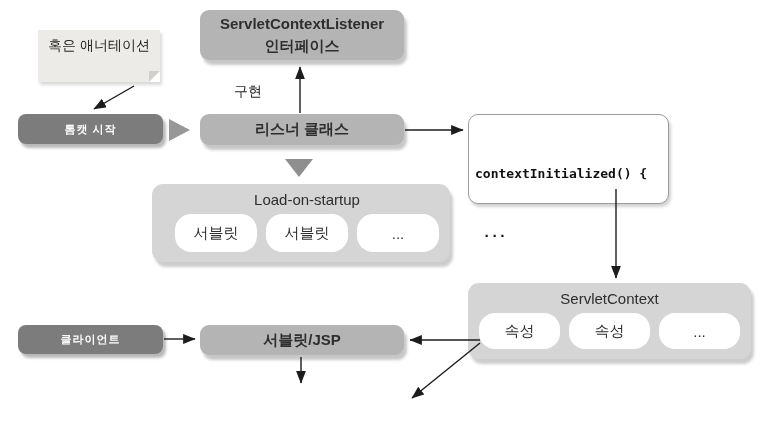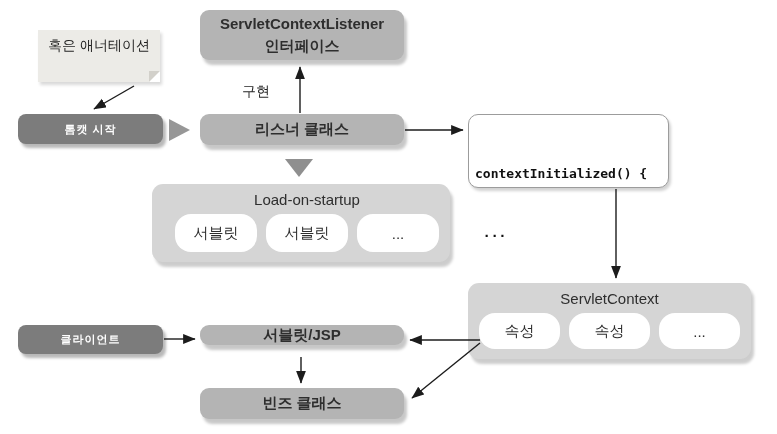--- a/index.html
+++ b/index.html
@@ -60,27 +60,27 @@
 
   <div class="abs note" style="left:38px; top:30px; width:122px; height:52px;">
     <div>혹은 애너테이션</div>
   </div>
 
   <div class="abs mid center" style="left:200px; top:10px; width:204px; height:50px; flex-direction:column; line-height:1.45;">
     <div>ServletContextListener</div>
     <div>인터페이스</div>
   </div>
 
-  <div class="abs lbl" style="left:242px; top:83px;">구현</div>
+  <div class="abs lbl" style="left:234px; top:83px;">구현</div>
 
   <div class="abs dark center" style="left:18px; top:114px; width:145px; height:30px;">톰캣 시작</div>
 
   <div class="abs mid center" style="left:200px; top:114px; width:204px; height:31px;">리스너 클래스</div>
 
-  <div class="abs code" style="left:468px; top:114px; width:201px; height:74px;padding-left:6px;">
+  <div class="abs code" style="left:468px; top:114px; width:201px; height:90px;padding-left:6px;">
     <div>contextInitialized() {</div>
     <div> ...</div>
     <div>}</div>
   </div>
 
   <div class="abs grp" style="left:152px; top:184px; width:298px; height:78px;padding-left:12px;">
     <div class="grp-title">Load-on-startup</div>
     <div class="grp-row">
       <div class="slot">서블릿</div>
       <div class="slot">서블릿</div>
@@ -92,23 +92,22 @@
     <div class="grp-title">ServletContext</div>
     <div class="grp-row">
       <div class="slot">속성</div>
       <div class="slot">속성</div>
       <div class="slot">...</div>
     </div>
   </div>
 
   <div class="abs dark center" style="left:18px; top:325px; width:145px; height:29px;">클라이언트</div>
 
-  <div class="abs mid center" style="left:200px; top:325px; width:204px; height:20px;">서블릿/JSP</div>
+  <div class="abs mid center" style="left:200px; top:325px; width:204px; height:30px;">서블릿/JSP</div>
 
-  <div class="abs mid center" style="left:200px; top:388px; width:204px; height:31px;">빈즈 클래스</div>
 
   <svg class="overlay" width="777" height="434" viewBox="0 0 777 434">
     <defs>
       <marker id="ah" markerWidth="10" markerHeight="8" refX="8.5" refY="3.5" orient="auto">
         <path d="M0,0 L9,3.5 L0,7 Z" fill="#1c1c1c"></path>
       </marker>
     </defs>
 
     <line x1="134" y1="86" x2="94" y2="109" stroke="#1c1c1c" stroke-width="1.4" marker-end="url(#ah)"></line>
 

